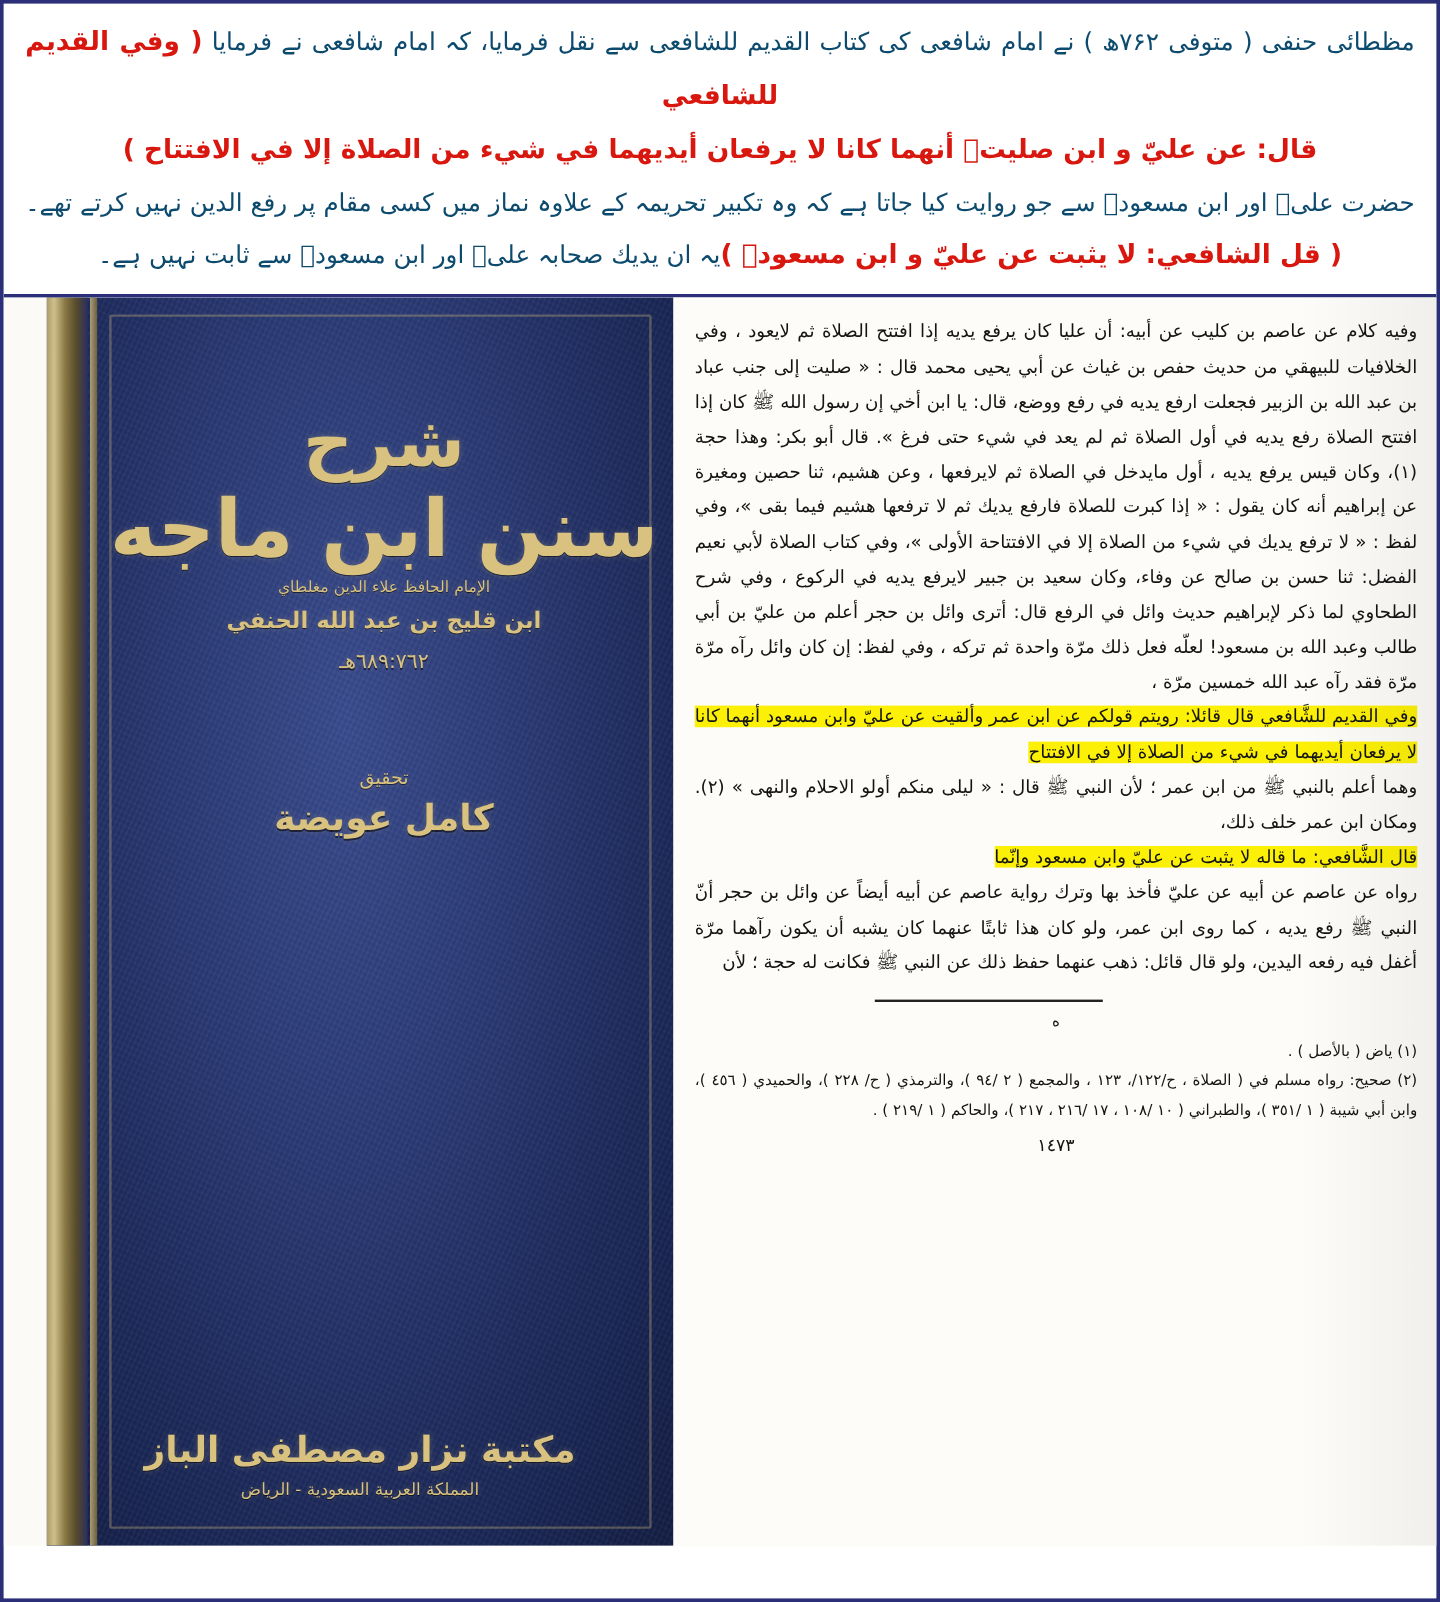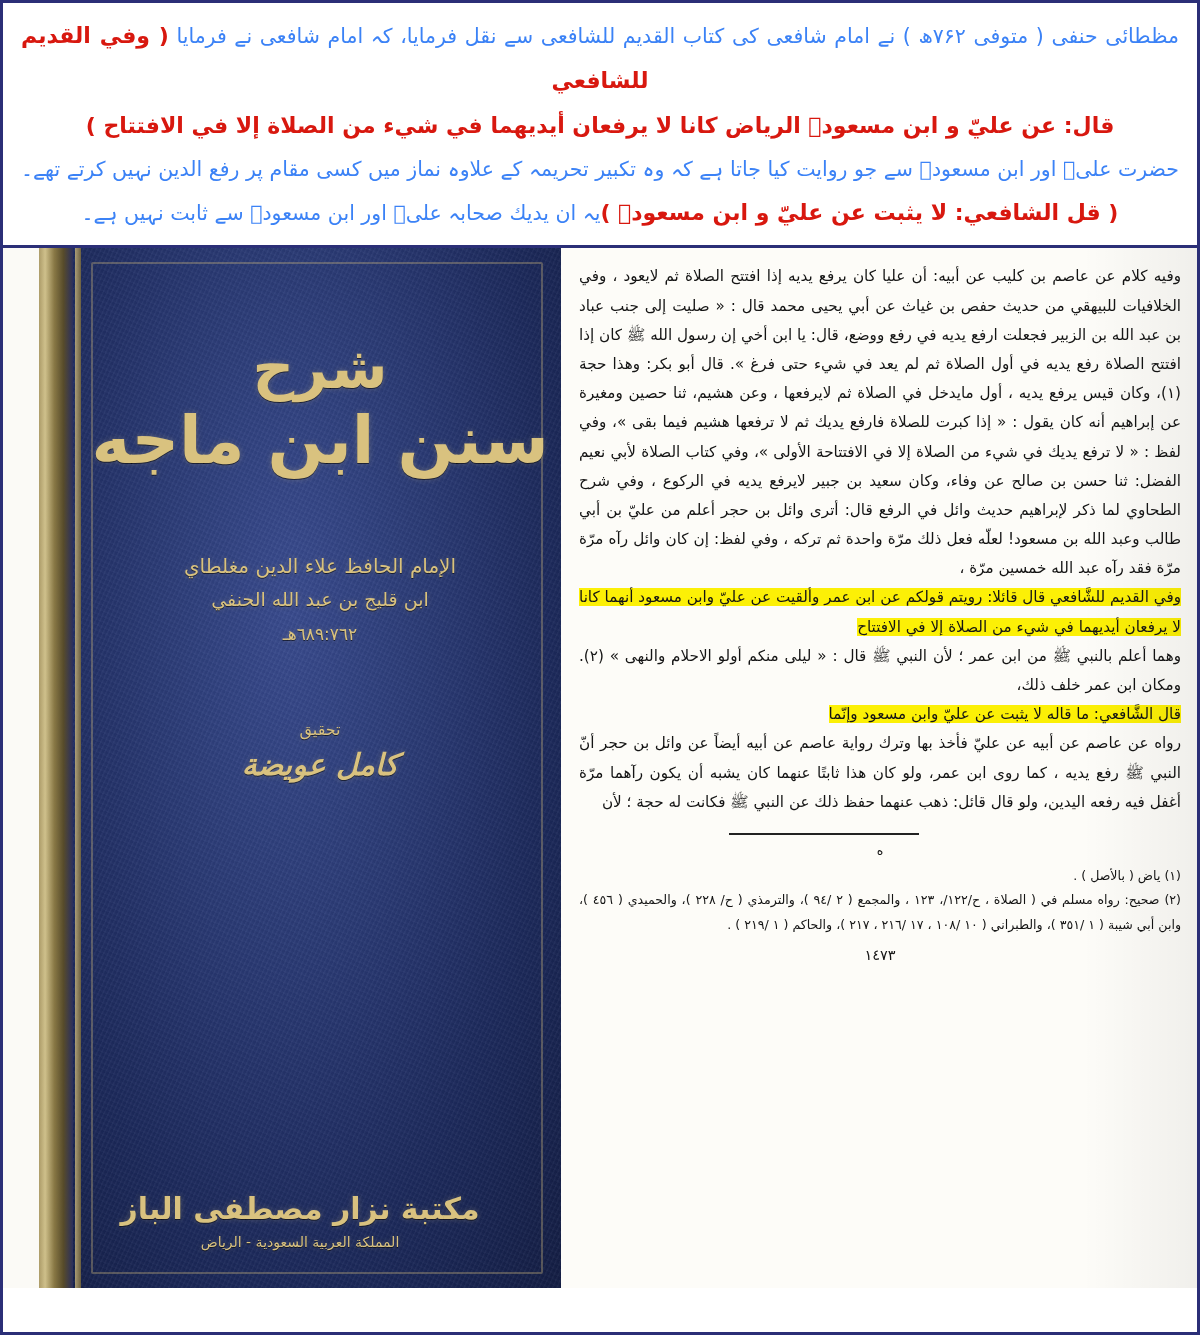--- a/index.html
+++ b/index.html
@@ -32,21 +32,21 @@
     font-size: 20.5px;
     line-height: 2.05;
     color: #111111;
   }
   .top-note .ar-red {
     color: #d8180f;
     font-weight: bold;
     font-size: 22px;
   }
   .top-note .ur {
-    color: #3b82f6;
+    color: #0c4a6e;
     margin-top: 17px;
   }
 
   .divider {
     height: 3px;
     background: #2b2f77;
     margin: 4px 0 0 0;
   }
 
   
@@ -175,42 +175,41 @@
     font-size: 58px;
     letter-spacing: 2px;
     font-weight: bold;
   }
   .cover-title-2 {
     font-size: 66px;
     font-weight: bold;
     letter-spacing: 2px;
   }
   .cover-author-1 {
-    margin-top: 70px;
-    font-size: 20px;
+    font-size: 13px;
     line-height: 1.7;
   }
   .cover-author-2 {
     font-size: 19px;
     line-height: 1.7;
+    font-weight: bold;
   }
   .cover-dates {
     margin-top: 8px;
     font-size: 17px;
     letter-spacing: 1px;
   }
   .cover-tahqiq-label {
     margin-top: 76px;
     font-size: 16px;
   }
   .cover-tahqiq-name {
     margin-top: 8px;
     font-size: 30px;
     font-weight: bold;
-    font-style: italic;
   }
   .cover-pub-label {
     position: absolute;
     bottom: 118px;
     left: 0; right: 0;
     font-size: 16px;
   }
   .cover-pub-name {
     position: absolute;
     bottom: 62px;
@@ -225,21 +224,21 @@
     font-size: 14px;
   }
 </style>
 </head>
 <body>
 
 <div class="page">
 
   <div class="top-note">
     <span class="ur">مظطائی حنفی ( متوفی ۷۶۲ھ ) نے امام شافعی کی کتاب القدیم للشافعی سے نقل فرمایا، کہ امام شافعی نے فرمایا </span><span class="ar-red">( وفي القديم للشافعي</span>
-    <div class="ar-red">قال: عن عليّ و ابن مسعودؓ الرياض كانا لا يرفعان أيديهما في شيء من الصلاة إلا في الافتتاح )</div>
+    <div class="ar-red">قال: عن عليّ و ابن صليتؓ أنهما كانا لا يرفعان أيديهما في شيء من الصلاة إلا في الافتتاح )</div>
     <span class="ur">حضرت علیؓ اور ابن مسعودؓ سے جو روایت کیا جاتا ہے کہ وہ تکبیر تحریمہ کے علاوہ نماز میں کسی مقام پر رفع الدین نہیں کرتے تھے۔</span>
     <span class="ar-red">( قل الشافعي: لا يثبت عن عليّ و ابن مسعودؓ )</span><span class="ur">یہ ان يديك صحابہ علیؓ اور ابن مسعودؓ سے ثابت نہیں ہے۔</span>
   </div>
 
   <div class="divider"></div>
 
   <div class="scan">
 
     <div class="text-page">
       <div class="body-text">

